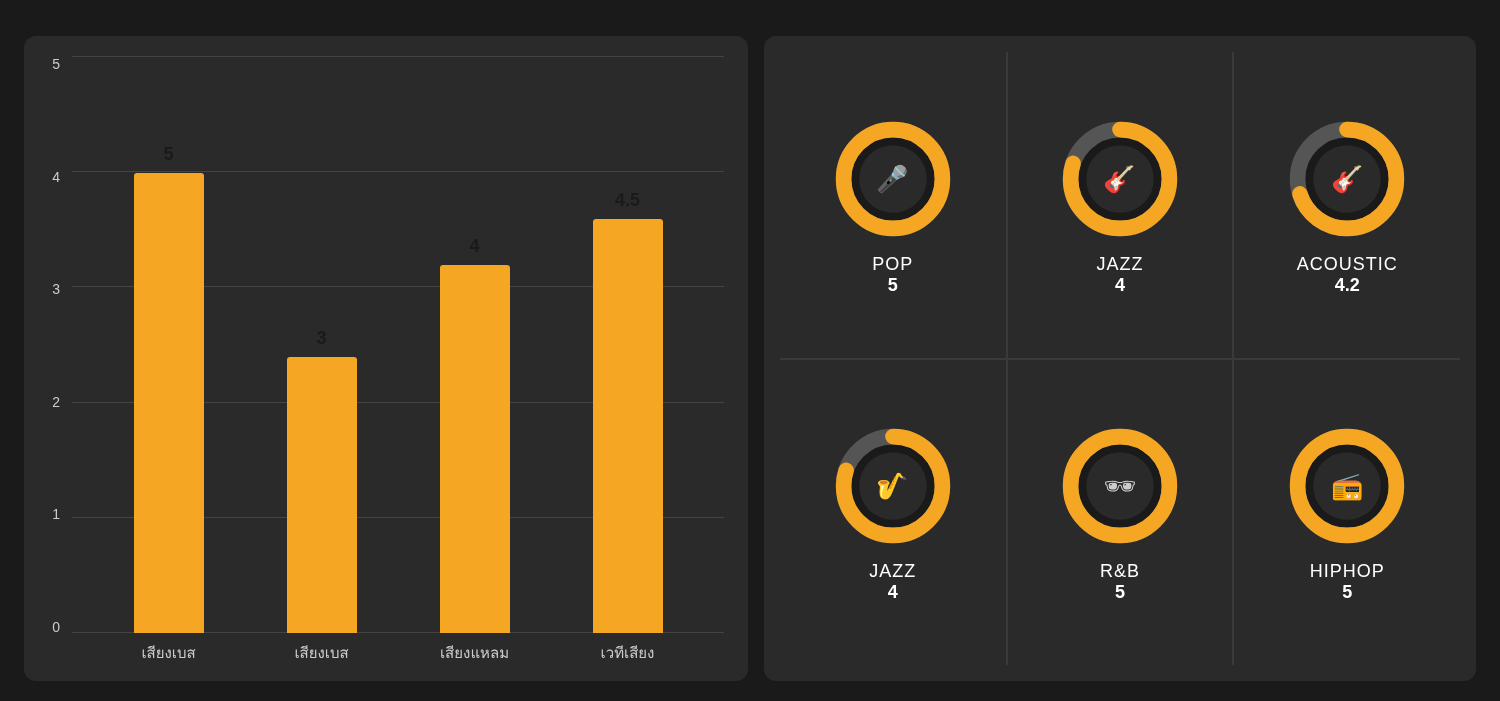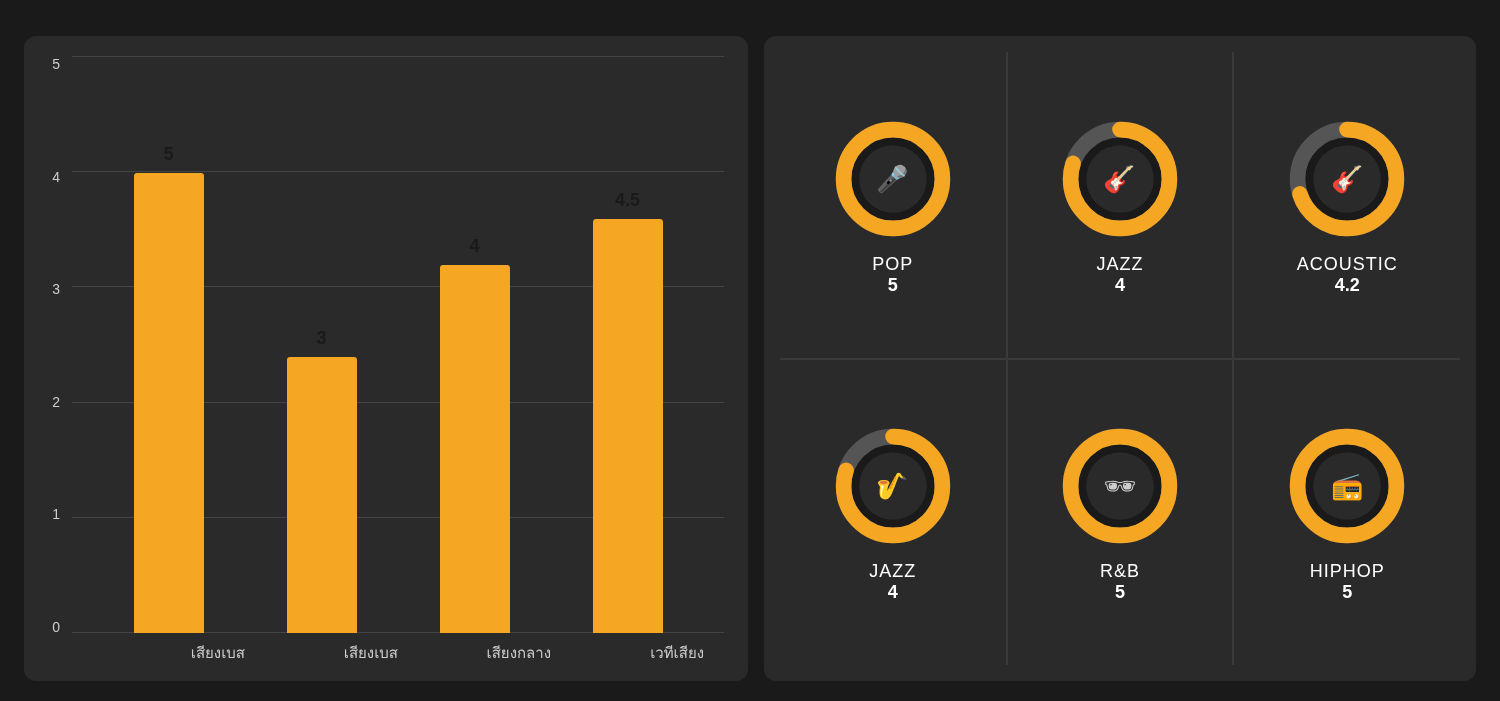--- a/index.html
+++ b/index.html
@@ -138,21 +138,21 @@
     }
 
     .x-labels {
       display: flex;
       justify-content: space-around;
       padding: 8px 20px 0;
     }
     .x-label {
       font-size: 15px;
       color: #ccc;
-      text-align: right;
+      text-align: center;
       flex: 1;
       font-family: Liberation Serif, serif;
     }
 
     
     .right-panel {
       background: #2a2a2a;
       border-radius: 12px;
       padding: 16px;
       flex: 1;
@@ -258,21 +258,21 @@
               </div>
               <div class="bar-group">
                 <span class="bar-value">4.5</span>
                 <div class="bar" style="height: 414px;"></div>
               </div>
             </div>
         </div>
         <div class="x-labels" id="x-labels">
         <span class="x-label">เสียงเบส</span>
             <span class="x-label">เสียงเบส</span>
-            <span class="x-label">เสียงกลาง</span>
+            <span class="x-label">เสียงแหลม</span>
             <span class="x-label">เวทีเสียง</span>
           </div>
       </div>
     </div>
   </div>
 
   <div class="right-panel" id="genre-panel">
   <div class="genre-cell">
         <div class="donut-wrapper"><svg class="donut-svg" viewBox="0 0 100 100">
             <circle cx="50" cy="50" r="38" fill="#1a1a1a" stroke="#555" stroke-width="12" stroke-dasharray="289.02652413026095 0"></circle>

